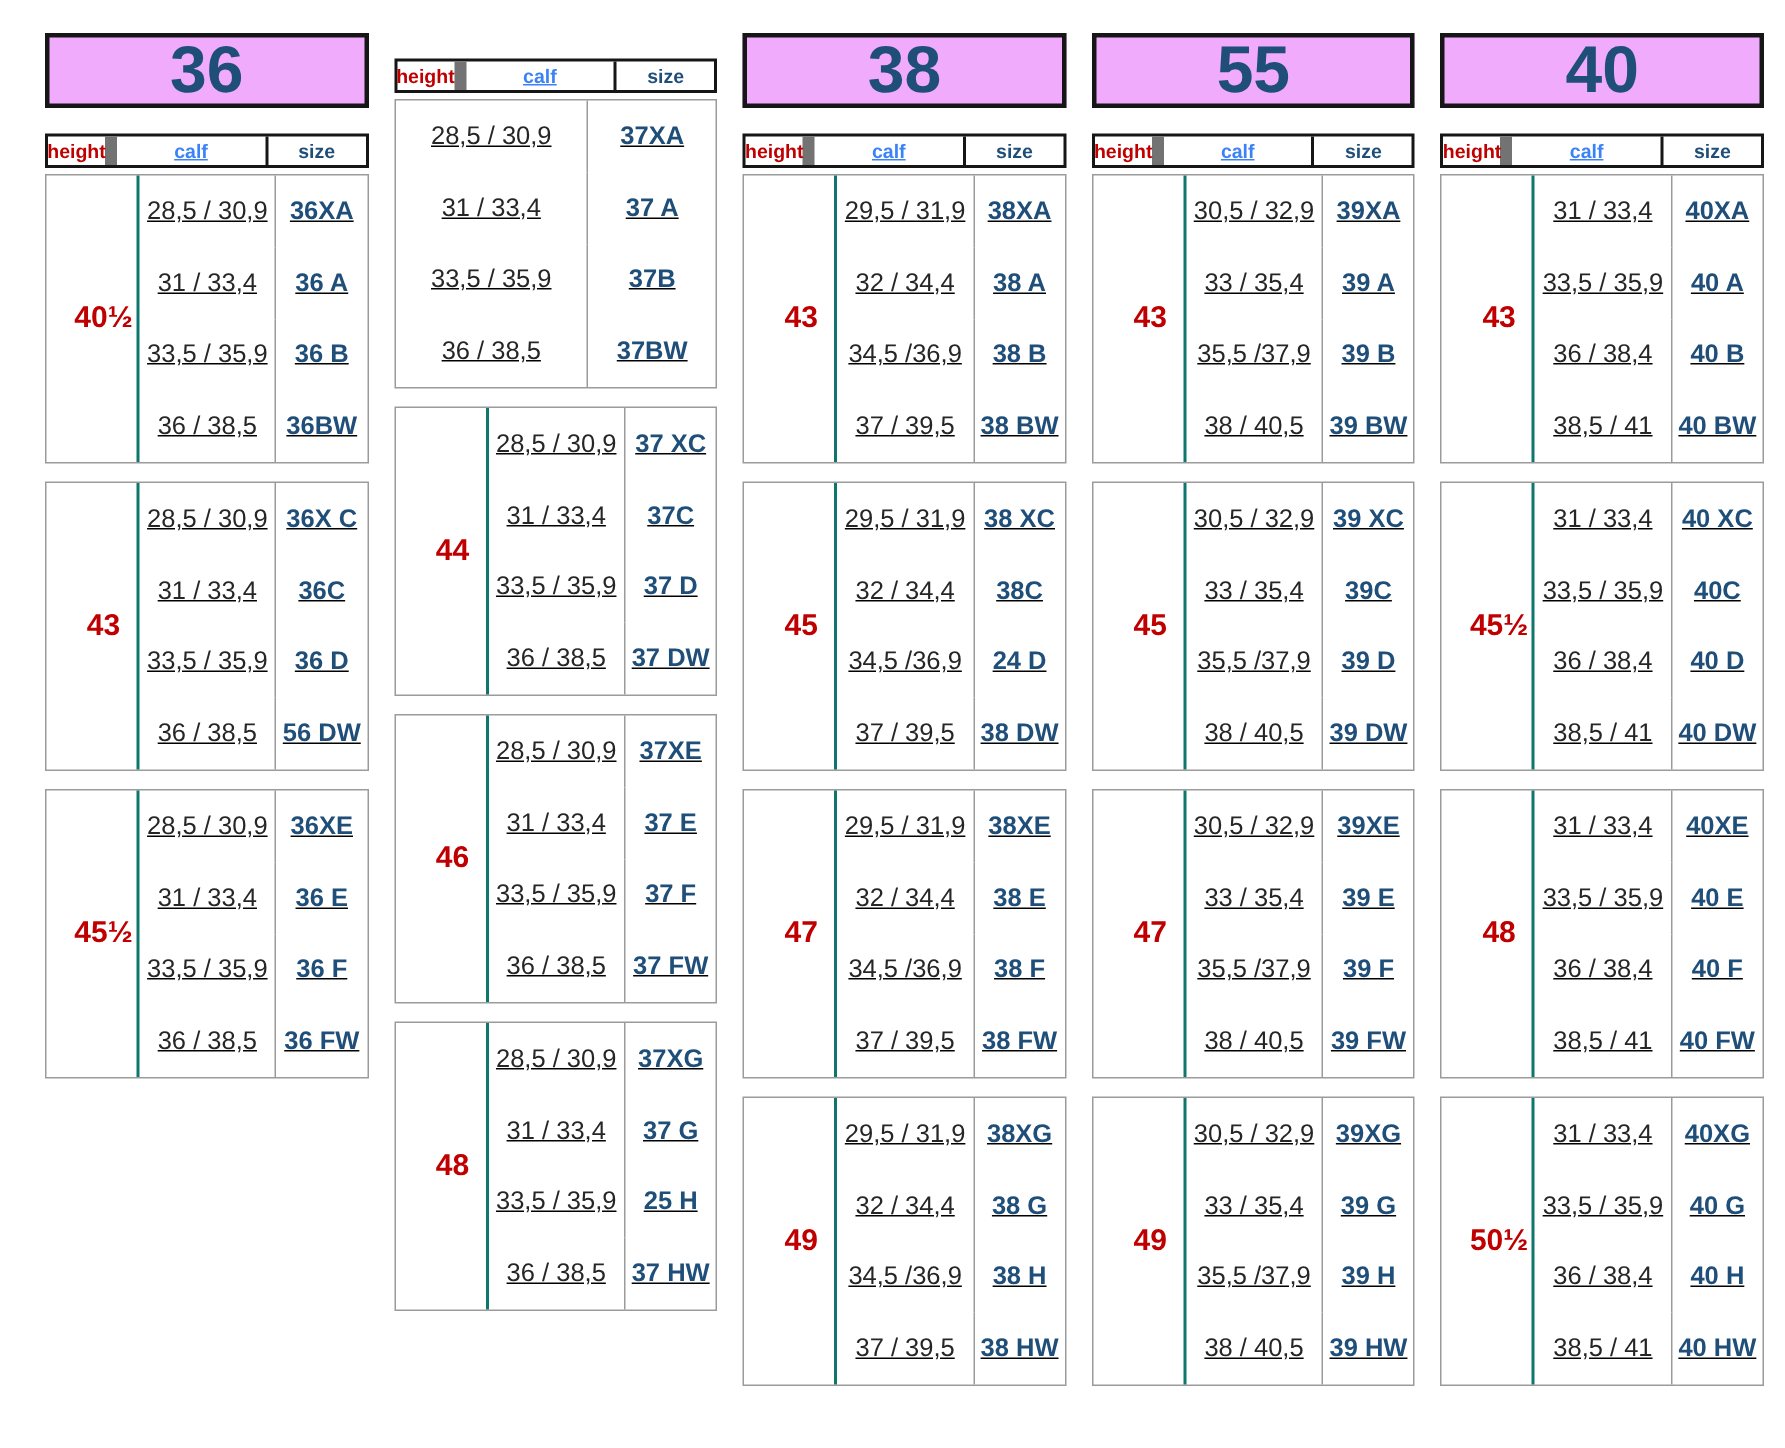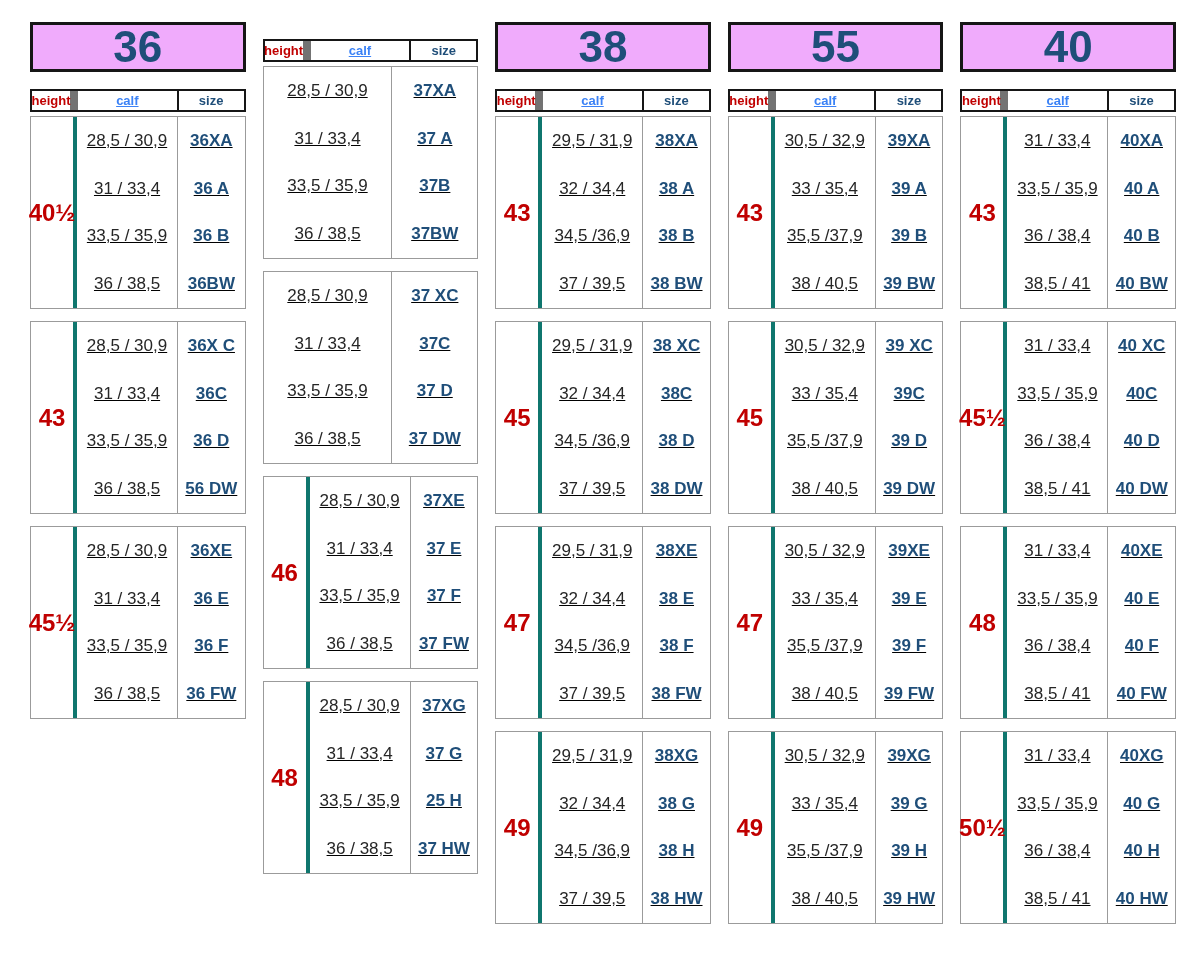--- a/index.html
+++ b/index.html
@@ -27,23 +27,23 @@
   .mh-height { width: 46px; border-right: 8px solid #737373; color: #c00000; }
   .mh-calf   { flex: 1.52; border-right: 2px solid #161616; color: #3b82f6; text-decoration: underline; }
   .mh-size   { flex: 1; color: #1f4e79; }
   .block {
     margin-top: 12px; height: 193px; border: 1px solid #9b9b9b;
     display: flex; background: #ffffff;
   }
   .block.first { margin-top: 4px; }
   .block.empty { border: none; background: transparent; }
   .h-col {
-    width: 46px; border-right: 4px solid #0f766e;
+    width: 46px; border-right: 2px solid #0f766e;
     display: flex; align-items: center; justify-content: center;
-    font-size: 24px; font-weight: 700; color: #c00000;
+    font-size: 20px; font-weight: 700; color: #c00000; margin-left: 16px;
   }
   .rows { flex: 1; display: grid; grid-template-rows: repeat(4, 1fr); text-decoration: underline; }
   .row  { display: grid; grid-template-columns: 1.52fr 1fr; }
   .cell { display: flex; align-items: center; justify-content: center; }
   .calf { font-size: 17px; color: #262626; border-right: 1px solid #9b9b9b; white-space: nowrap; }
   .size { font-size: 17px; font-weight: 700; color: #1f4e79; white-space: nowrap; }
 </style>
 </head>
 <body>
 
@@ -145,20 +145,21 @@
             <span class="cell calf">33,5 / 35,9</span>
             <span class="cell size">37B</span>
           </div>
           <div class="row">
             <span class="cell calf">36 / 38,5</span>
             <span class="cell size">37BW</span>
           </div>
         </div>
       </div>
       <div class="block">
+        <div class="h-col">44</div>
         <div class="rows">
           <div class="row">
             <span class="cell calf">28,5 / 30,9</span>
             <span class="cell size">37 XC</span>
           </div>
           <div class="row">
             <span class="cell calf">31 / 33,4</span>
             <span class="cell size">37C</span>
           </div>
           <div class="row">
@@ -251,21 +252,21 @@
           <div class="row">
             <span class="cell calf">29,5 / 31,9</span>
             <span class="cell size">38 XC</span>
           </div>
           <div class="row">
             <span class="cell calf">32 / 34,4</span>
             <span class="cell size">38C</span>
           </div>
           <div class="row">
             <span class="cell calf">34,5 /36,9</span>
-            <span class="cell size">38 D</span>
+            <span class="cell size">24 D</span>
           </div>
           <div class="row">
             <span class="cell calf">37 / 39,5</span>
             <span class="cell size">38 DW</span>
           </div>
         </div>
       </div>
       <div class="block">
         <div class="h-col">47</div>
         <div class="rows">

